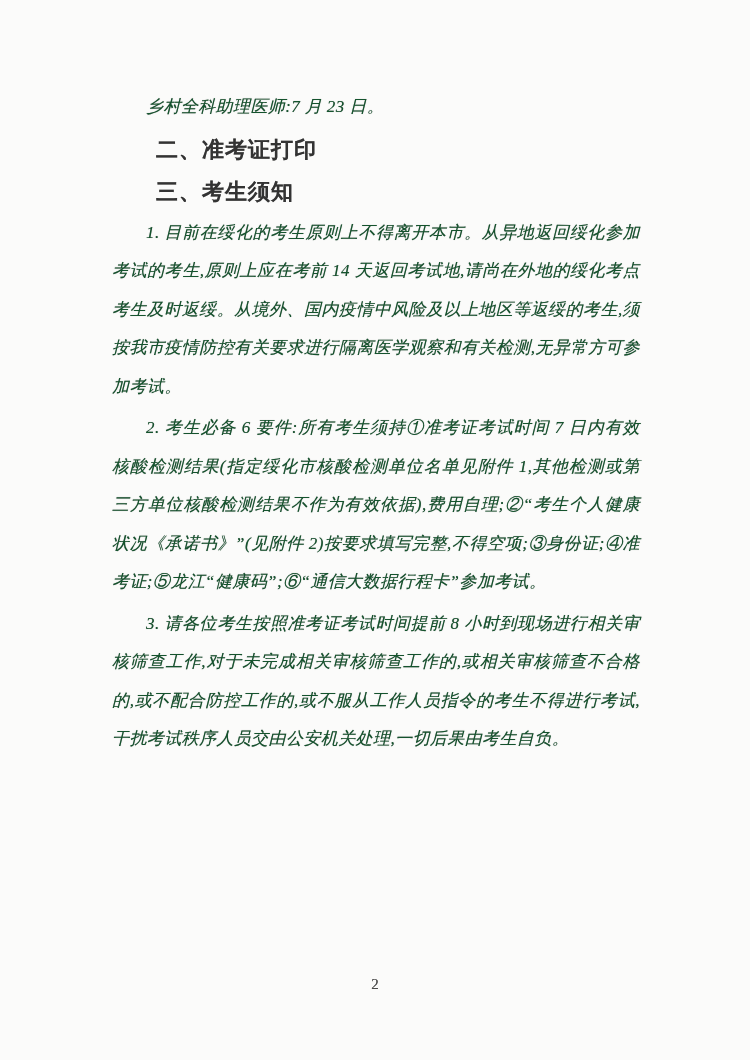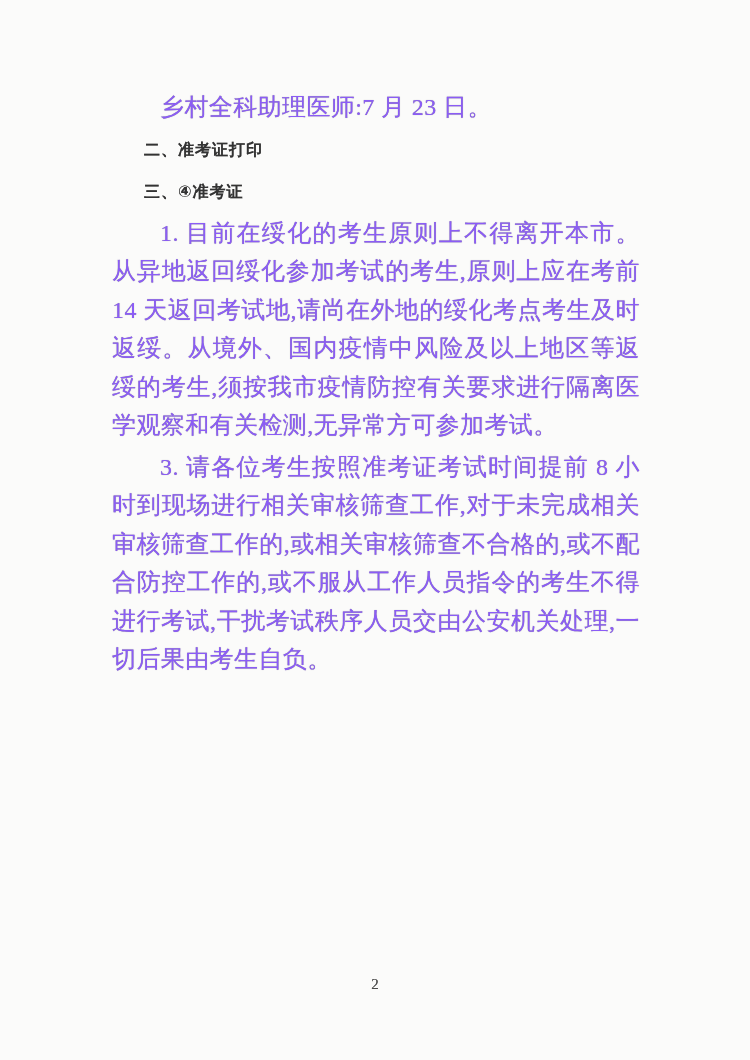--- a/index.html
+++ b/index.html
@@ -16,32 +16,33 @@
     font-family: "Liberation Serif", "DejaVu Serif", serif;
   }
   .content {
     position: absolute;
     left: 112px;
     top: 88px;
     width: 528px;
   }
   .para {
     margin: 0 0 3px 0;
-    font-size: 24px;
+    font-size: 17px;
     line-height: 38.5px;
     letter-spacing: 0.4px;
     text-align: justify;
     text-justify: inter-ideograph;
     text-indent: 2em;
-    color: #8b5cf6;
+    color: #14532d;
     text-shadow: 0 0 0.7px rgba(70, 70, 70, 0.65);
+    font-style: italic;
   }
   .heading {
     margin: 1px 0 3px 0;
-    font-size: 16px;
+    font-size: 22px;
     line-height: 39px;
     font-weight: 700;
     text-indent: 2em;
     letter-spacing: 1px;
     color: #333333;
     font-family: "Liberation Sans", "DejaVu Sans", sans-serif;
     text-shadow: 0 0 0.6px rgba(50, 50, 50, 0.6);
   }
   .page-number {
     position: absolute;
@@ -54,18 +55,19 @@
     text-shadow: 0 0 0.5px rgba(70, 70, 70, 0.6);
   }
 </style>
 </head>
 <body>
 
 <div class="page">
   <div class="content">
     <p class="para">乡村全科助理医师:7 月 23 日。</p>
     <h2 class="heading">二、准考证打印</h2>
-    <h2 class="heading">三、④准考证</h2>
+    <h2 class="heading">三、考生须知</h2>
     <p class="para">1. 目前在绥化的考生原则上不得离开本市。从异地返回绥化参加考试的考生,原则上应在考前 14 天返回考试地,请尚在外地的绥化考点考生及时返绥。从境外、国内疫情中风险及以上地区等返绥的考生,须按我市疫情防控有关要求进行隔离医学观察和有关检测,无异常方可参加考试。</p>
+    <p class="para">2. 考生必备 6 要件:所有考生须持①准考证考试时间 7 日内有效核酸检测结果(指定绥化市核酸检测单位名单见附件 1,其他检测或第三方单位核酸检测结果不作为有效依据),费用自理;②“考生个人健康状况《承诺书》”(见附件 2)按要求填写完整,不得空项;③身份证;④准考证;⑤龙江“健康码”;⑥“通信大数据行程卡”参加考试。</p>
     <p class="para">3. 请各位考生按照准考证考试时间提前 8 小时到现场进行相关审核筛查工作,对于未完成相关审核筛查工作的,或相关审核筛查不合格的,或不配合防控工作的,或不服从工作人员指令的考生不得进行考试,干扰考试秩序人员交由公安机关处理,一切后果由考生自负。</p>
   </div>
   <div class="page-number">2</div>
 </div>
 
 </body></html>

